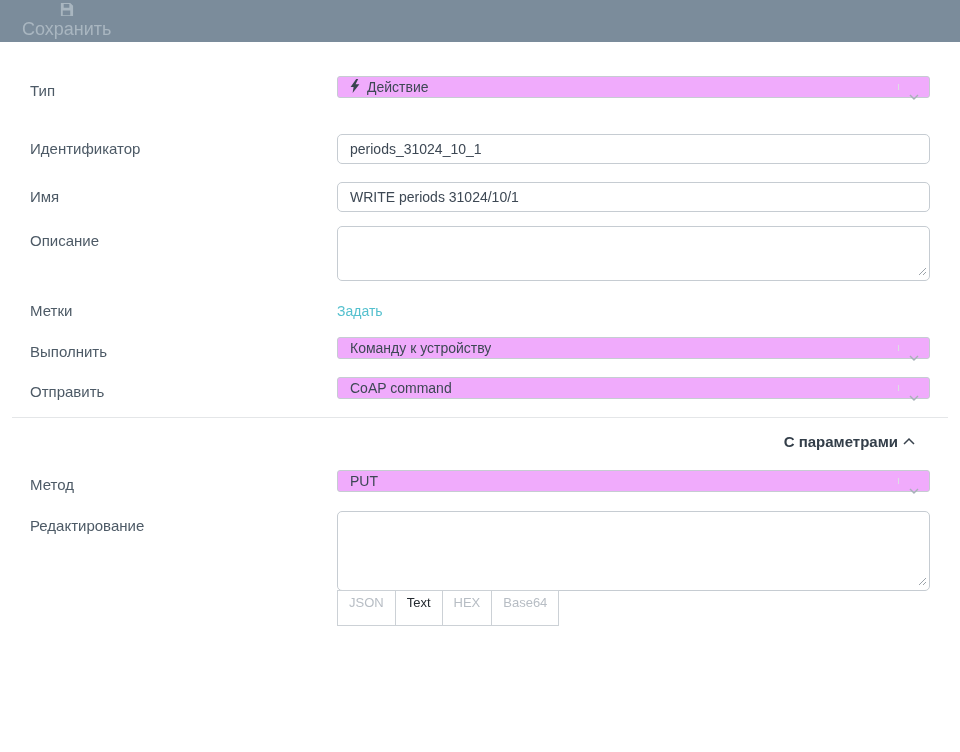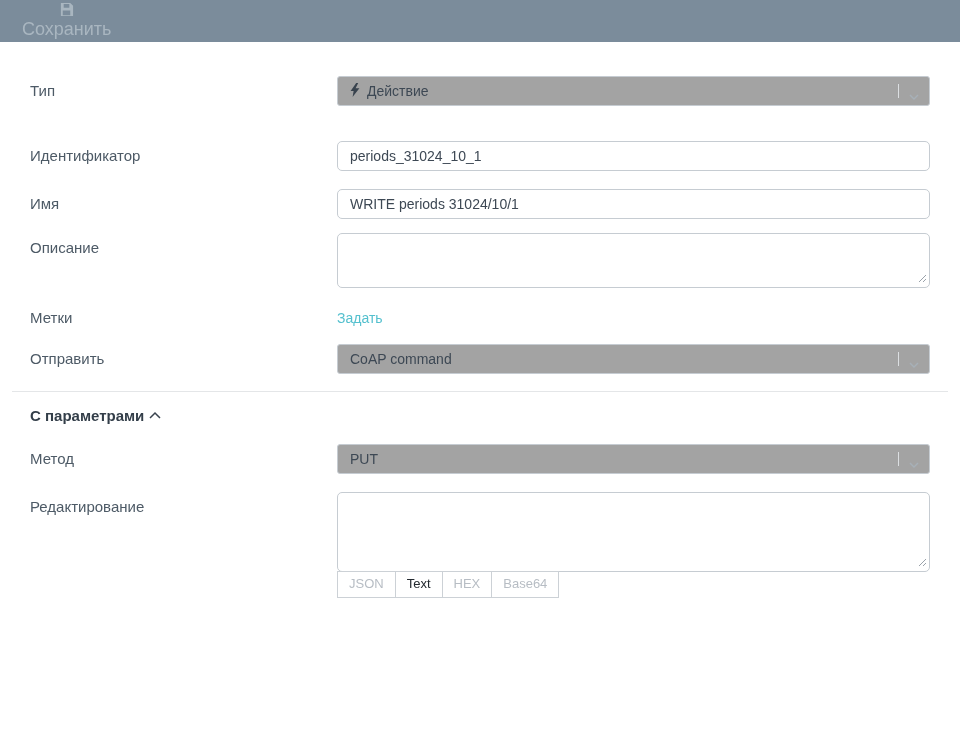--- a/index.html
+++ b/index.html
@@ -39,47 +39,47 @@
     font-family:inherit;font-size:14px;color:var(--input-text);outline:none;
   }
   .text-input{height:30px;padding:0 12px;}
   .textarea{display:block;padding:6px 12px;resize:none;}
   .textarea.small{height:55px;}
   .textarea.large{height:80px;}
   .resize-handle{position:absolute;right:3px;pointer-events:auto;cursor:nwse-resize;}
   .resize-handle svg{display:block;}
   
   .select{
-    position:relative;height:30px;border:1px solid var(--border);border-radius:3px;
-    background:#a3a3a3;display:flex;align-items:center;gap:7px;
+    position:relative;height:22px;border:1px solid var(--border);border-radius:3px;
+    background:#f0abfc;display:flex;align-items:center;gap:7px;
     padding:0 44px 0 12px;cursor:pointer;
   }
   .select .sep{
     position:absolute;right:30px;top:7px;bottom:7px;width:1px;background:#dcdfe2;
   }
   .select .chev{position:absolute;right:9px;top:11px;}
   .select-value{white-space:nowrap;overflow:hidden;text-overflow:ellipsis;}
   
   .tags-link{
     display:inline-block;padding-top:4px;color:var(--link);cursor:pointer;text-decoration:none;font-size:14px;
   }
   .tags-tooltip{color:var(--muted-text);font-size:13px;padding-top:2px;}
   
   .divider{border:none;border-top:1px solid #e4e6e8;margin:17px -18px 0 -18px;}
   .section-header{
-    display:flex;align-items:center;justify-content:flex-start;
+    display:flex;align-items:center;justify-content:flex-end;
     margin:14px 0 19px 0;
   }
   .section-title{font-size:15px;font-weight:bold;color:var(--section-title);}
   .collapse-btn{background:none;border:none;padding:2px 4px;margin-right:10px;cursor:pointer;}
   
   .editor-tabs{display:flex;margin-top:-1px;}
   .editor-tab{
     border:1px solid #ccd1d6;background:#fff;margin-left:-1px;
-    padding:4px 11px 5px;font-size:13px;font-family:inherit;color:#b7bdc4;cursor:pointer;line-height:1.2;
+    padding:4px 11px 14px;font-size:13px;font-family:inherit;color:#b7bdc4;cursor:pointer;line-height:1.2;
   }
   .editor-tab:first-child{margin-left:0;}
   .editor-tab.active{color:#242a30;}
   
   .mb35{margin-bottom:35px;} .mb18{margin-bottom:18px;} .mb17{margin-bottom:17px;}
   .mb14{margin-bottom:14px;} .mb15{margin-bottom:15px;}
 </style>
 </head>
 <body>
 
@@ -142,20 +142,34 @@
     </div>
   </div>
 
   <div class="row mb18">
     <div class="row-label" style="padding-top:3px;">Метки</div>
     <div class="row-control">
       <a class="tags-link" href="#">Задать</a>
     </div>
   </div>
 
+  <div class="row mb17">
+    <div class="row-label">Выполнить</div>
+    <div class="row-control">
+      <div class="select">
+        <span class="select-value">Команду к устройству</span>
+        <span class="sep"></span>
+        <span class="chev">
+          <svg width="12" height="8" viewBox="0 0 12 8">
+              <polyline points="2,2 6,6 10,2" fill="none" stroke="#a7b0b8" stroke-width="1.4"></polyline>
+            </svg>
+        </span>
+      </div>
+    </div>
+  </div>
 
   <div class="row">
     <div class="row-label">Отправить</div>
     <div class="row-control">
       <div class="select">
         <span class="select-value">CoAP command</span>
         <span class="sep"></span>
         <span class="chev">
           <svg width="12" height="8" viewBox="0 0 12 8">
               <polyline points="2,2 6,6 10,2" fill="none" stroke="#a7b0b8" stroke-width="1.4"></polyline>

